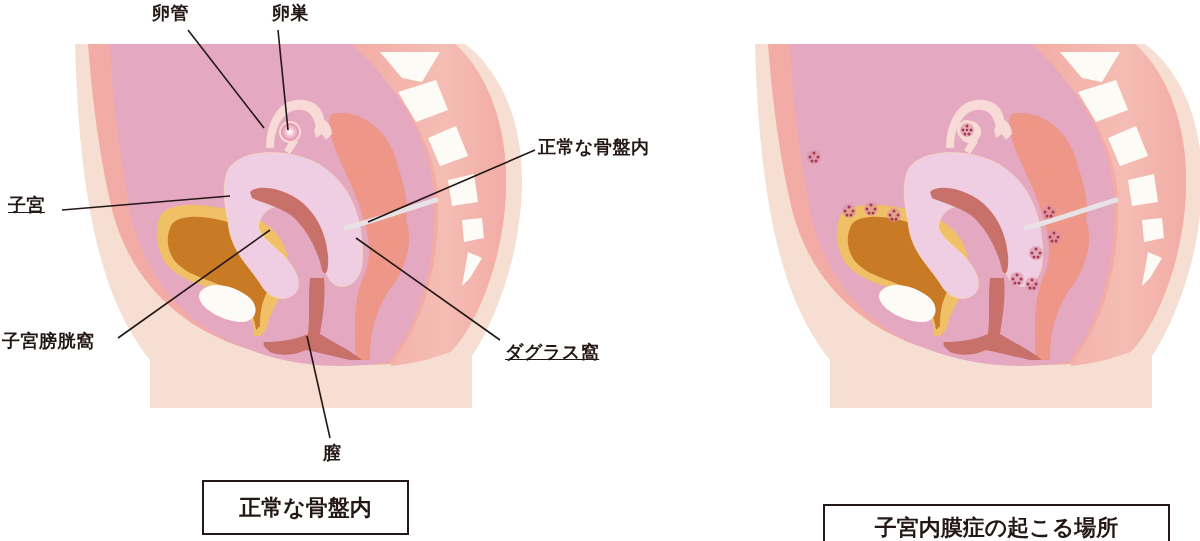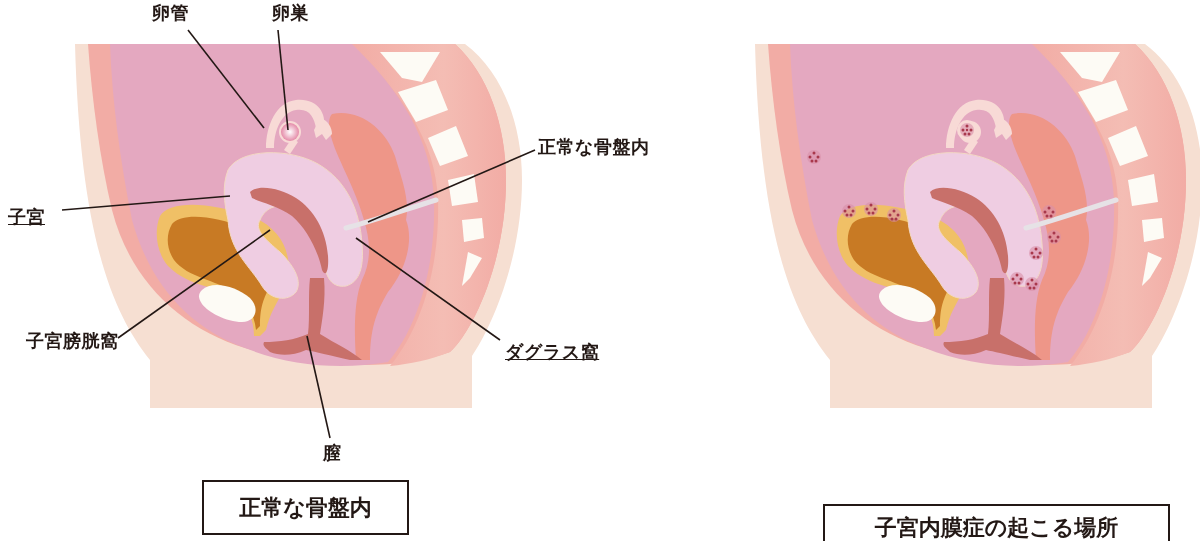--- a/index.html
+++ b/index.html
@@ -168,22 +168,22 @@
             <circle cx="1034" cy="288" r="1.5"></circle>
           </g>
       </g>
     </g>
   </svg>
 
   
   <div class="label" style="left:152px; top:4px;">卵管</div>
   <div class="label" style="left:272px; top:4px;">卵巣</div>
   <div class="label" style="left:538px; top:138px;">正常な骨盤内</div>
-  <div class="label" style="left:8px; top:208px;text-decoration:underline;">子宮</div>
-  <div class="label" style="left:2px; top:332px;margin-left:24px;">子宮膀胱窩</div>
+  <div class="label" style="left:8px; top:196px;text-decoration:underline;">子宮</div>
+  <div class="label" style="left:2px; top:332px;">子宮膀胱窩</div>
   <div class="label" style="left:505px; top:343px;text-decoration:underline;">ダグラス窩</div>
   <div class="label" style="left:323px; top:444px;">膣</div>
 
   
   <div class="caption-box" style="left:202px; top:480px; width:207px; height:55px;">
     <span>正常な骨盤内</span>
   </div>
   <div class="caption-box" style="left:823px; top:504px; width:347px; height:47px;">
     <span>子宮内膜症の起こる場所</span>
   </div>

